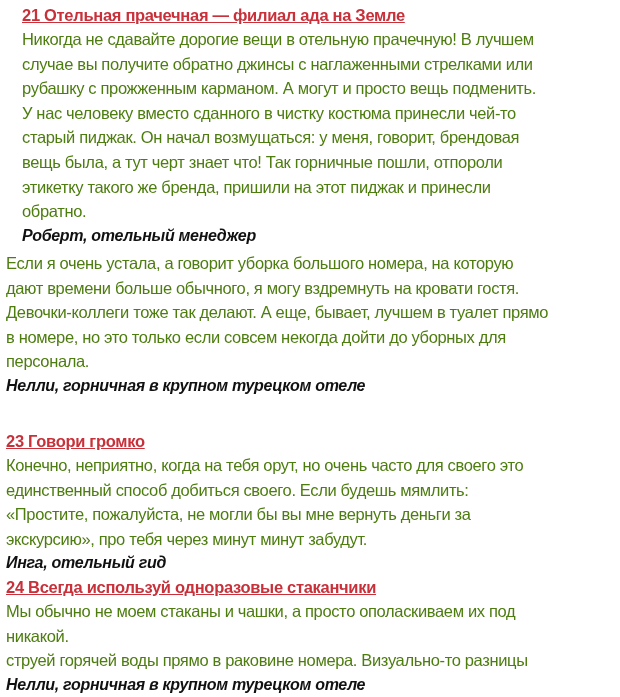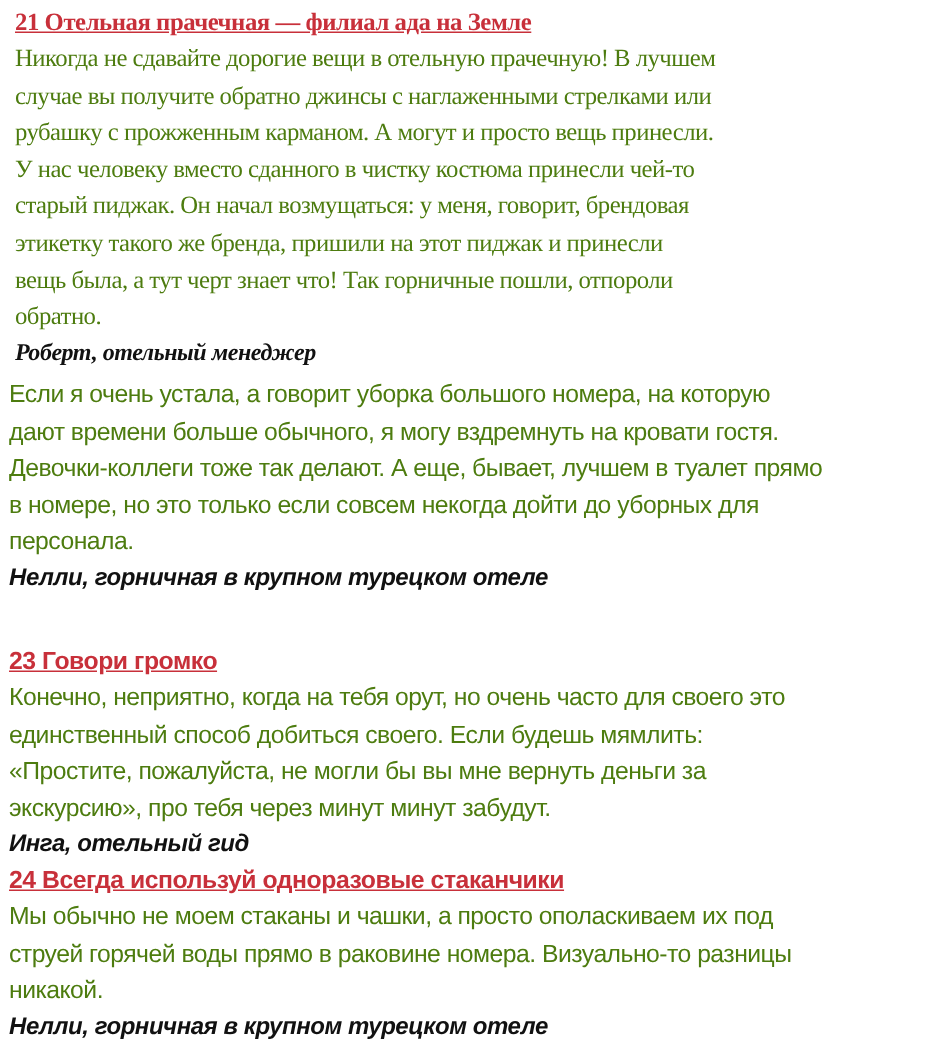--- a/index.html
+++ b/index.html
@@ -6,42 +6,42 @@
   body { width: 620px; height: 697px; overflow: hidden; position: relative;
          font-family: "Liberation Sans", "DejaVu Sans", sans-serif; color: #1a1a1a; }
   .doc { position: absolute; left: 6px; top: 0; width: 612px; }
   .section { position: relative; }
   .heading { font-weight: bold; color: #c8303a; text-decoration: underline;
              text-decoration-color: #c8303a; font-size: 16.5px; line-height: 24px;
              letter-spacing: -0.3px; white-space: nowrap; }
   .body-line { font-size: 16.5px; line-height: 24.6px; letter-spacing: -0.35px; white-space: nowrap; color: #4d7c0f; }
   .author { font-weight: bold; font-style: italic; font-size: 16px; line-height: 24px;
             letter-spacing: -0.3px; color: #111; white-space: nowrap; }
-  #s21 { position: absolute; top: 3px; left: 4px; font-family: Liberation Serif, serif; }
+  #s21 { position: absolute; top: 3px; left: 16px; }
   #s22 { position: absolute; top: 251px; left: 0; }
   #s23 { position: absolute; top: 429px; left: 0; }
   #s24 { position: absolute; top: 575px; left: 0; }
   #s22 .heading { margin-bottom: 0; }
   #s23 .author { margin-top: 0; }
 </style>
 </head>
 <body>
 
 <div class="doc">
 
   <div class="section" id="s21">
     <div class="heading">21 Отельная прачечная — филиал ада на Земле</div>
     <div class="body">
       <div class="body-line">Никогда не сдавайте дорогие вещи в отельную прачечную! В лучшем</div>
       <div class="body-line">случае вы получите обратно джинсы с наглаженными стрелками или</div>
-      <div class="body-line">рубашку с прожженным карманом. А могут и просто вещь принесли.</div>
+      <div class="body-line">рубашку с прожженным карманом. А могут и просто вещь подменить.</div>
       <div class="body-line">У нас человеку вместо сданного в чистку костюма принесли чей-то</div>
       <div class="body-line">старый пиджак. Он начал возмущаться: у меня, говорит, брендовая</div>
+      <div class="body-line">вещь была, а тут черт знает что! Так горничные пошли, отпороли</div>
       <div class="body-line">этикетку такого же бренда, пришили на этот пиджак и принесли</div>
-      <div class="body-line">вещь была, а тут черт знает что! Так горничные пошли, отпороли</div>
       <div class="body-line">обратно.</div>
     </div>
     <div class="author">Роберт, отельный менеджер</div>
   </div>
 
   <div class="section" id="s22">
     <div class="body">
       <div class="body-line">Если я очень устала, а говорит уборка большого номера, на которую</div>
       <div class="body-line">дают времени больше обычного, я могу вздремнуть на кровати гостя.</div>
       <div class="body-line">Девочки-коллеги тоже так делают. А еще, бывает, лучшем в туалет прямо</div>
@@ -59,19 +59,19 @@
       <div class="body-line">«Простите, пожалуйста, не могли бы вы мне вернуть деньги за</div>
       <div class="body-line">экскурсию», про тебя через минут минут забудут.</div>
     </div>
     <div class="author">Инга, отельный гид</div>
   </div>
 
   <div class="section" id="s24">
     <div class="heading">24 Всегда используй одноразовые стаканчики</div>
     <div class="body">
       <div class="body-line">Мы обычно не моем стаканы и чашки, а просто ополаскиваем их под</div>
+      <div class="body-line">никакой.</div>
       <div class="body-line">струей горячей воды прямо в раковине номера. Визуально-то разницы</div>
-      <div class="body-line">никакой.</div>
     </div>
     <div class="author">Нелли, горничная в крупном турецком отеле</div>
   </div>
 
 </div>
 
 </body></html>

